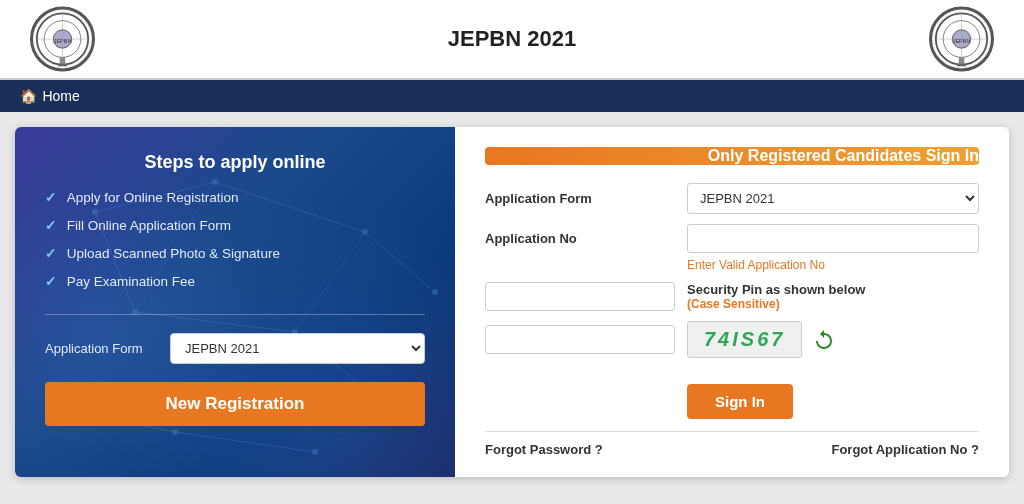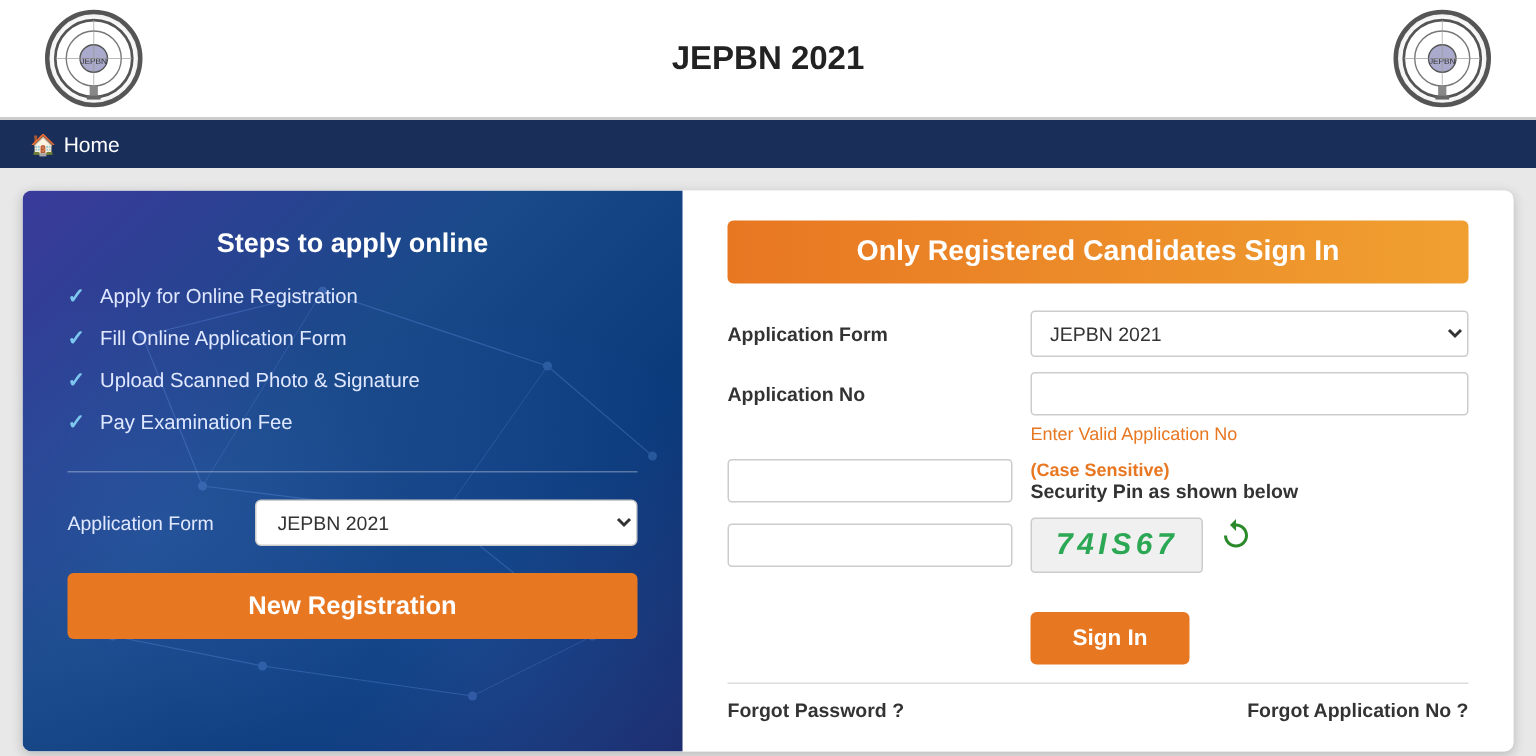--- a/index.html
+++ b/index.html
@@ -183,24 +183,24 @@
 
     
     .right-panel {
       flex: 1;
       padding: 20px 30px 20px 30px;
       background: #fff;
     }
     .right-panel-header {
       background: linear-gradient(to right, #e87722, #f0a030);
       color: #fff;
-      font-size: 19px;
-      font-weight: bold;
-      text-align: center;
-      padding: 10px;
+      font-size: 16px;
+      font-weight: bold;
+      text-align: right;
+      padding: 0;
       border-radius: 4px;
       margin-bottom: 18px;
     }
     .form-grid {
       display: grid;
       grid-template-columns: 190px 1fr;
       gap: 10px 12px;
       align-items: center;
     }
     .field-label {
@@ -230,21 +230,21 @@
       background: #fff;
     }
     .error-text {
       color: #e87722;
       font-size: 12px;
       grid-column: 2;
       margin-top: -5px;
     }
     .security-pin-container {
       display: flex;
-      align-items: flex-start;
+      align-items: flex-end;
       gap: 10px;
     }
     .security-pin-display {
       background: #f0f0f0;
       border: 1px solid #ccc;
       border-radius: 3px;
       padding: 6px 16px;
       font-size: 20px;
       font-weight: bold;
       color: #2ca855;
@@ -408,22 +408,22 @@
 
       <label class="field-label">Application No</label>
       <input class="field-input" type="text" style="">
 
       <div></div>
       <div class="error-text">Enter Valid Application No</div>
 
       <input class="field-input" type="password" style="">
 
       <div>
+        <div class="field-label">Security Pin as shown below</div>
         <div class="field-label orange">(Case Sensitive)</div>
-        <div class="field-label">Security Pin as shown below</div>
       </div>
       <input class="field-input" type="text" style="">
 
       <div class="security-pin-container">
         <div class="security-pin-display">74IS67</div>
         <button class="refresh-btn" title="Refresh">
           <svg width="24" height="24" viewBox="0 0 24 24">
             <path d="M12 4V1L8 5l4 4V6c3.31 0 6 2.69 6 6s-2.69 6-6 6-6-2.69-6-6H4c0 4.42 3.58 8 8 8s8-3.58 8-8-3.58-8-8-8z" fill="#2a8a2a"></path>
           </svg>
         </button>

